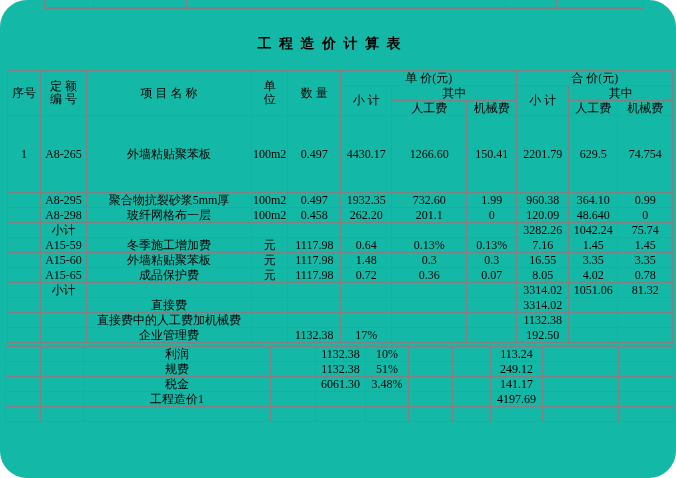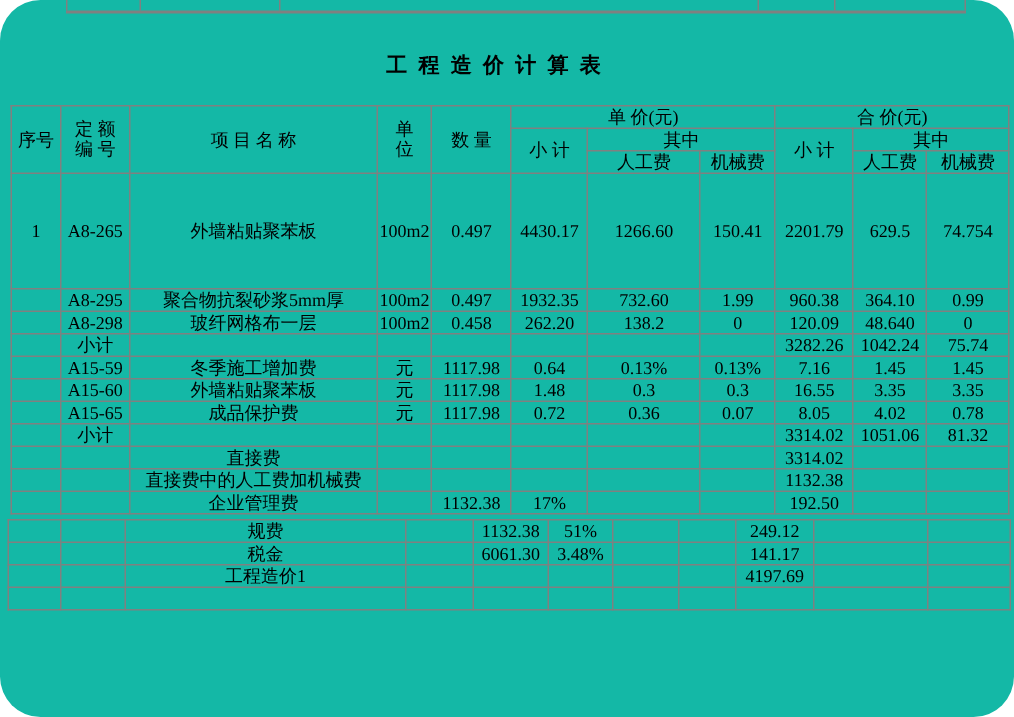--- a/index.html
+++ b/index.html
@@ -118,21 +118,21 @@
           <td>364.10</td>
           <td>0.99</td>
         </tr>
         <tr>
           <td></td>
           <td class="left">A8-298</td>
           <td>玻纤网格布一层</td>
           <td>100m2</td>
           <td>0.458</td>
           <td>262.20</td>
-          <td>138.2</td>
+          <td>201.1</td>
           <td>0</td>
           <td>120.09</td>
           <td>48.640</td>
           <td>0</td>
         </tr>
         <tr>
           <td></td>
           <td class="left">小计</td>
           <td></td>
           <td></td>
@@ -249,20 +249,33 @@
       <col style="width:44px">
         <col style="width:38px">
         <col style="width:52px">
       <col style="width:76px">
         <col style="width:55px">
     </colgroup>
     <tbody id="lower-body">
         <tr>
           <td></td>
           <td></td>
+          <td>利润</td>
+          <td></td>
+          <td>1132.38</td>
+          <td>10%</td>
+          <td></td>
+          <td></td>
+          <td>113.24</td>
+          <td></td>
+          <td></td>
+        </tr>
+        <tr>
+          <td></td>
+          <td></td>
           <td>规费</td>
           <td></td>
           <td>1132.38</td>
           <td>51%</td>
           <td></td>
           <td></td>
           <td>249.12</td>
           <td></td>
           <td></td>
         </tr>

